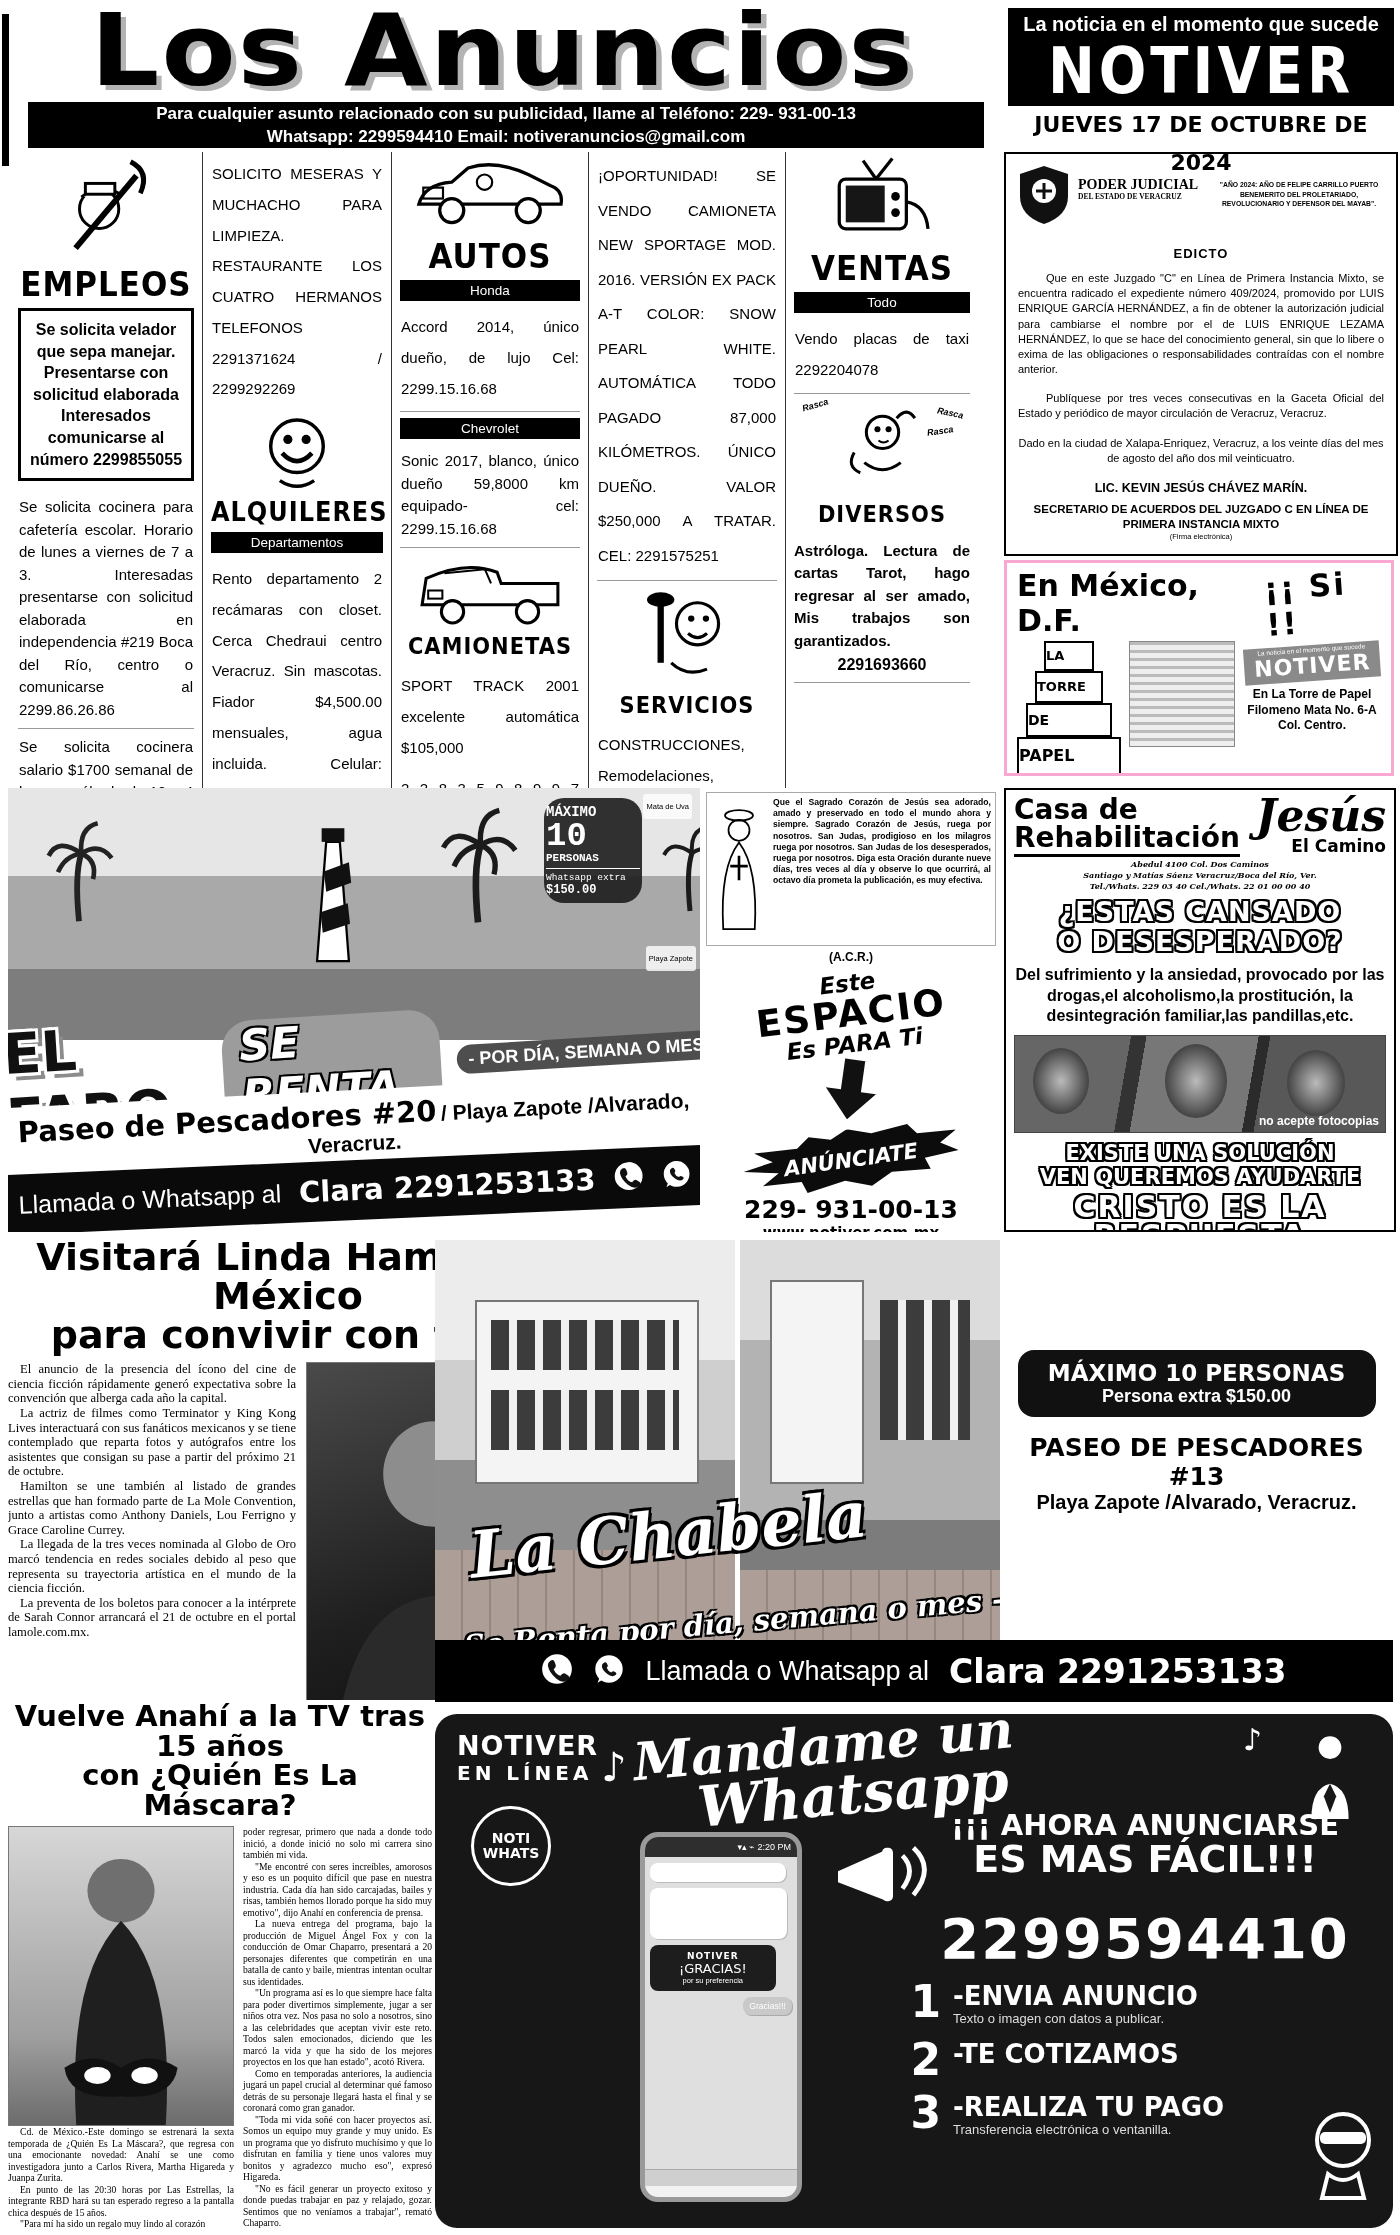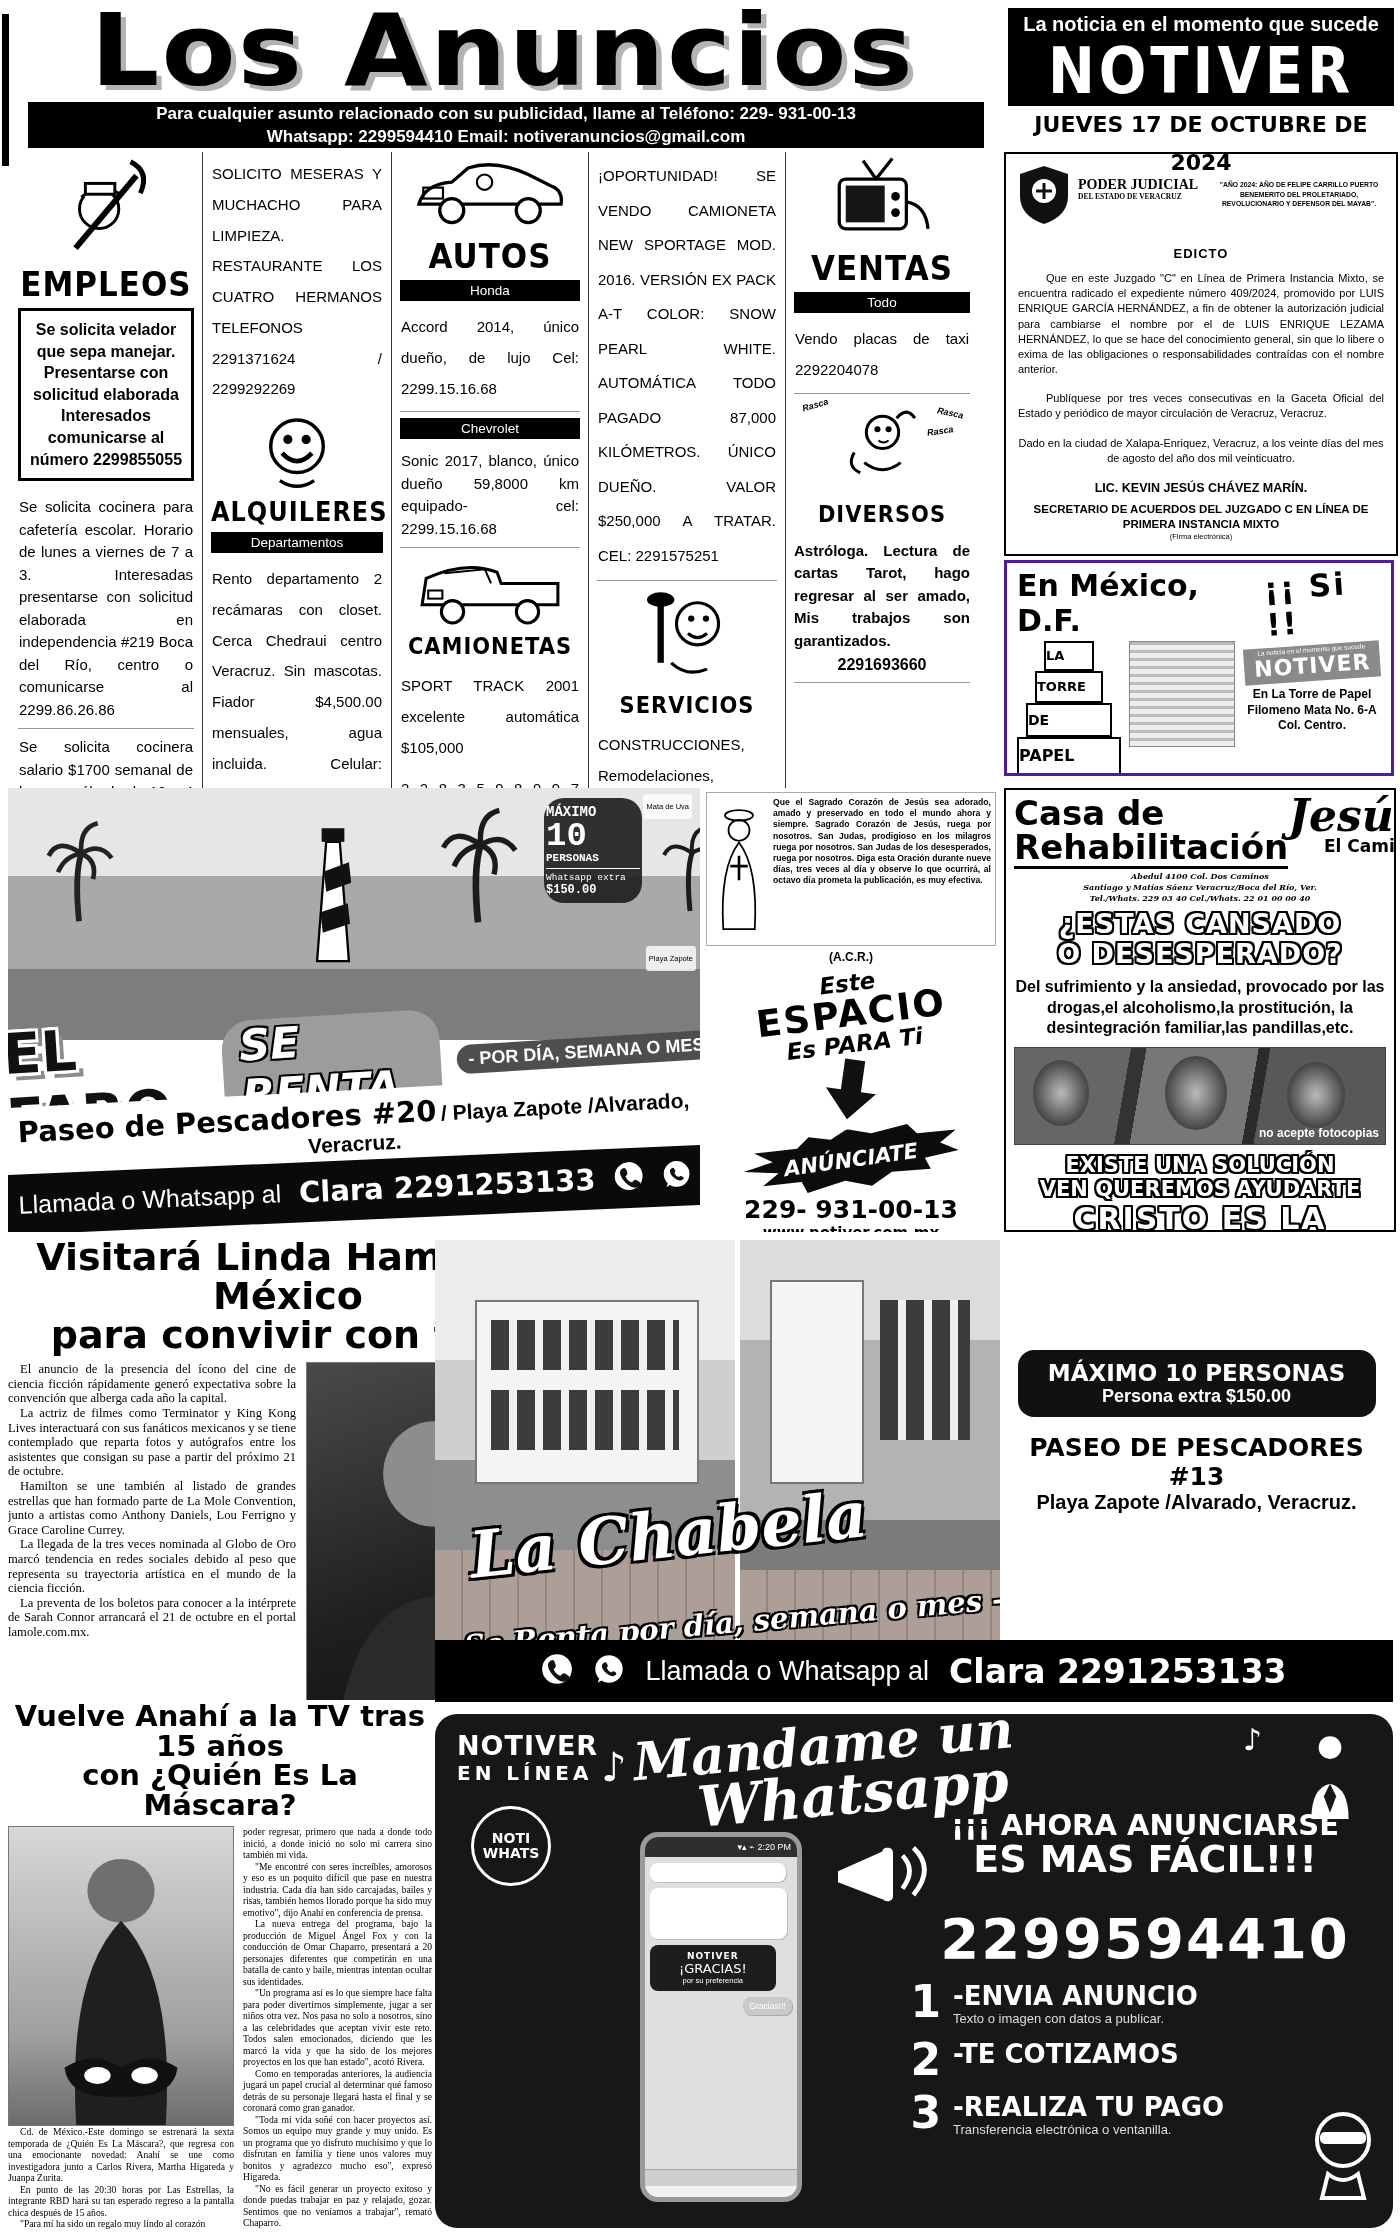--- a/index.html
+++ b/index.html
@@ -46,41 +46,41 @@
   .ed-title{text-align:center;font-weight:bold;font-size:13px;margin:16px 0 10px 0;letter-spacing:1px;}
   .ed-p{font-size:11px;line-height:1.38;text-align:justify;text-indent:28px;margin:0 0 14px 0;}
   .ed-p.ctr{text-align:center;text-indent:0;}
   .ed-sig{font-weight:bold;font-size:12.5px;text-align:center;line-height:1.3;margin-top:6px;}
   .ed-firma{font-size:7.5px;text-align:center;}
   .ed-water{position:absolute;left:24px;bottom:26px;font-family:"DejaVu Sans",sans-serif;font-weight:900;
       font-size:60px;letter-spacing:6px;color:#c9c9c9;opacity:.75;z-index:-1;}
   .ed-tri{position:absolute;right:-10px;bottom:18px;width:150px;height:80px;background:#d9d9d9;
       clip-path:polygon(0 100%,100% 0,100% 100%);z-index:-1;}
   
-  .torre{left:1004px;top:560px;width:364px;height:202px;border:3px solid #4c1d95;padding:4px 10px;overflow:hidden;}
+  .torre{left:1004px;top:560px;width:364px;height:202px;border:3px solid #f9a8d4;padding:4px 10px;overflow:hidden;}
   .torre-head{display:flex;align-items:baseline;justify-content:center;gap:14px;
       font-family:"DejaVu Sans",sans-serif;font-weight:900;}
   .torre-head .mex{font-size:30px;}
   .torre-head .si{font-size:31px;letter-spacing:2px;transform:rotate(-4deg);}
   .torre-body{display:flex;gap:8px;margin-top:2px;}
   .tower{width:104px;display:flex;flex-direction:column;align-items:center;}
   .tower div{border:2px solid #000;background:#fff;font-weight:900;
       font-family:"DejaVu Sans",sans-serif;}
   .collage{width:104px;height:104px;background:
       repeating-linear-gradient(#bbb 0 3px,#eee 3px 8px);border:1px solid #888;}
   .torre-mid{flex:1;text-align:center;}
   .mini-notiver{display:inline-block;background:#8a8a8a;color:#fff;padding:1px 10px 3px 10px;
       transform:rotate(-4deg);margin-top:4px;}
   .mini-notiver .mn-tag{font-size:6.5px;}
   .mini-notiver .mn-logo{font-family:"DejaVu Sans",sans-serif;font-weight:900;font-size:22px;letter-spacing:1px;}
   .torre-addr{font-size:12px;font-weight:bold;line-height:1.3;margin-top:6px;}
   
   .rehab{left:1004px;top:788px;width:372px;height:428px;border:2px solid #000;padding:6px 8px;overflow:hidden;}
   .rehab-head{display:flex;justify-content:space-between;}
-  .rehab-title{font-family:"DejaVu Sans",sans-serif;font-weight:900;font-size:34px;line-height:1.0;}
+  .rehab-title{font-family:"DejaVu Sans",sans-serif;font-weight:900;font-size:28px;line-height:1.0;}
   .rehab-title span{display:block;border-bottom:3px solid #000;padding-bottom:2px;}
   .rehab-logo{text-align:right;}
   .rehab-logo .jesus{font-family:"DejaVu Serif",serif;font-style:italic;font-weight:bold;font-size:44px;line-height:.9;}
   .rehab-logo .camino{font-weight:900;font-size:17px;font-family:"DejaVu Sans",sans-serif;}
   .rehab-addr{font-family:"DejaVu Serif",serif;font-weight:bold;font-style:italic;
       font-size:8px;text-align:center;line-height:1.35;margin-top:2px;}
   .outline{color:#fff;text-shadow:-2px -2px 0 #000,2px -2px 0 #000,-2px 2px 0 #000,2px 2px 0 #000,
       -2px 0 0 #000,2px 0 0 #000,0 -2px 0 #000,0 2px 0 #000;
       font-family:"DejaVu Sans",sans-serif;font-weight:900;}
   .rehab-q{text-align:center;font-size:27px;line-height:1.1;margin-top:6px;letter-spacing:1px;}

